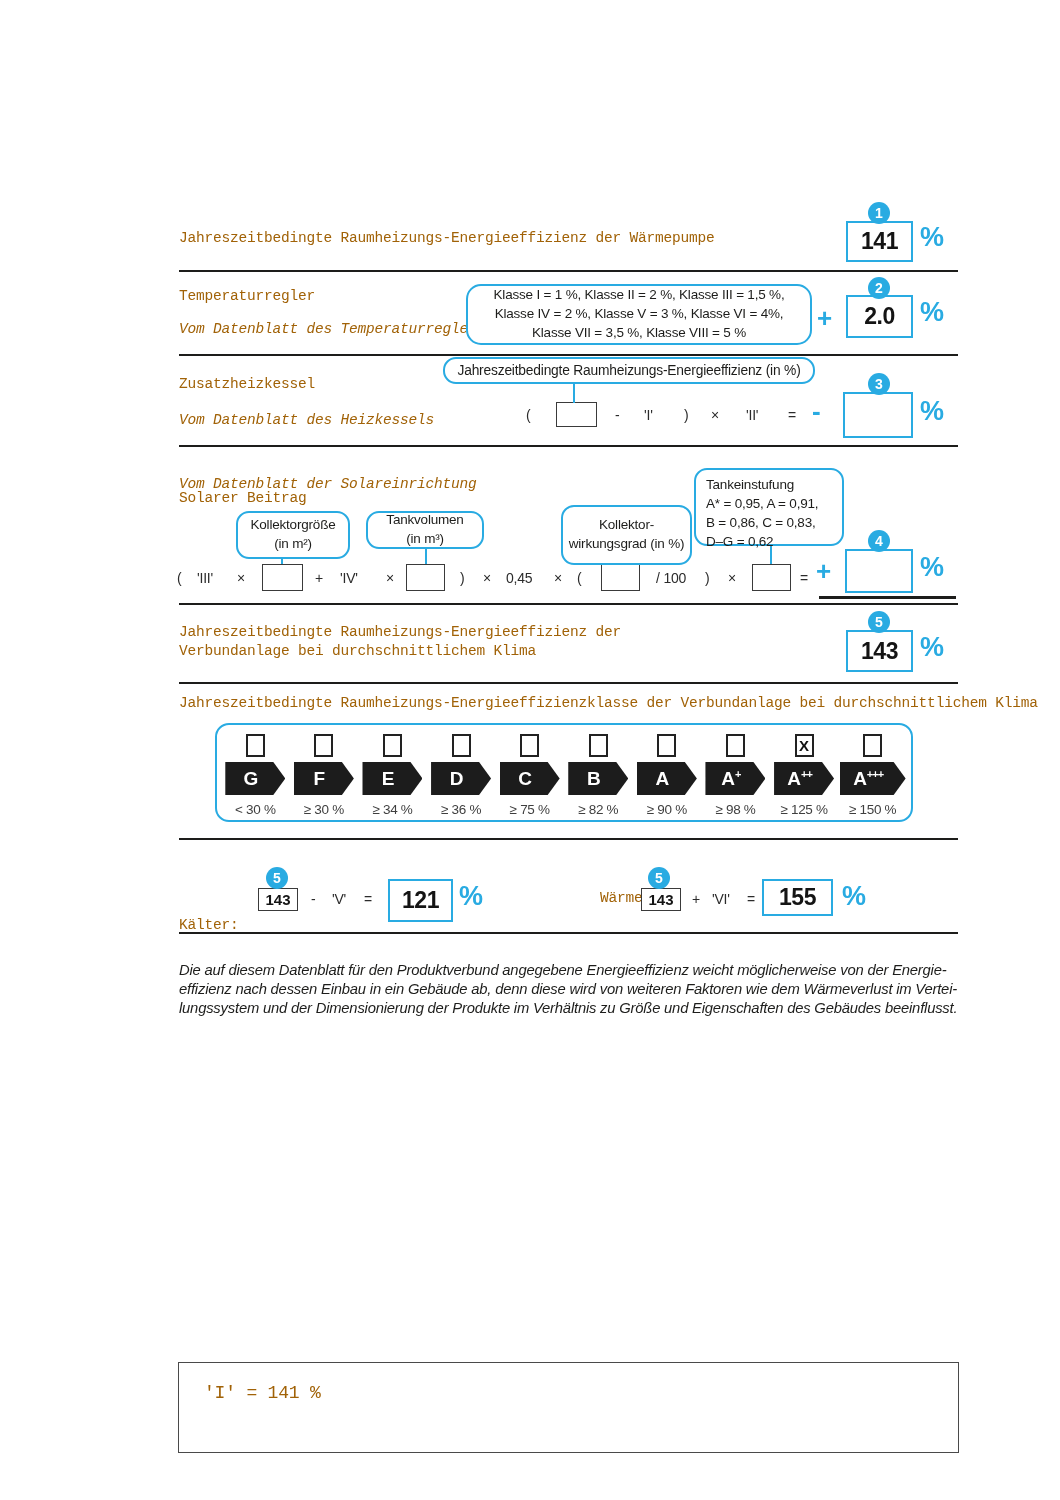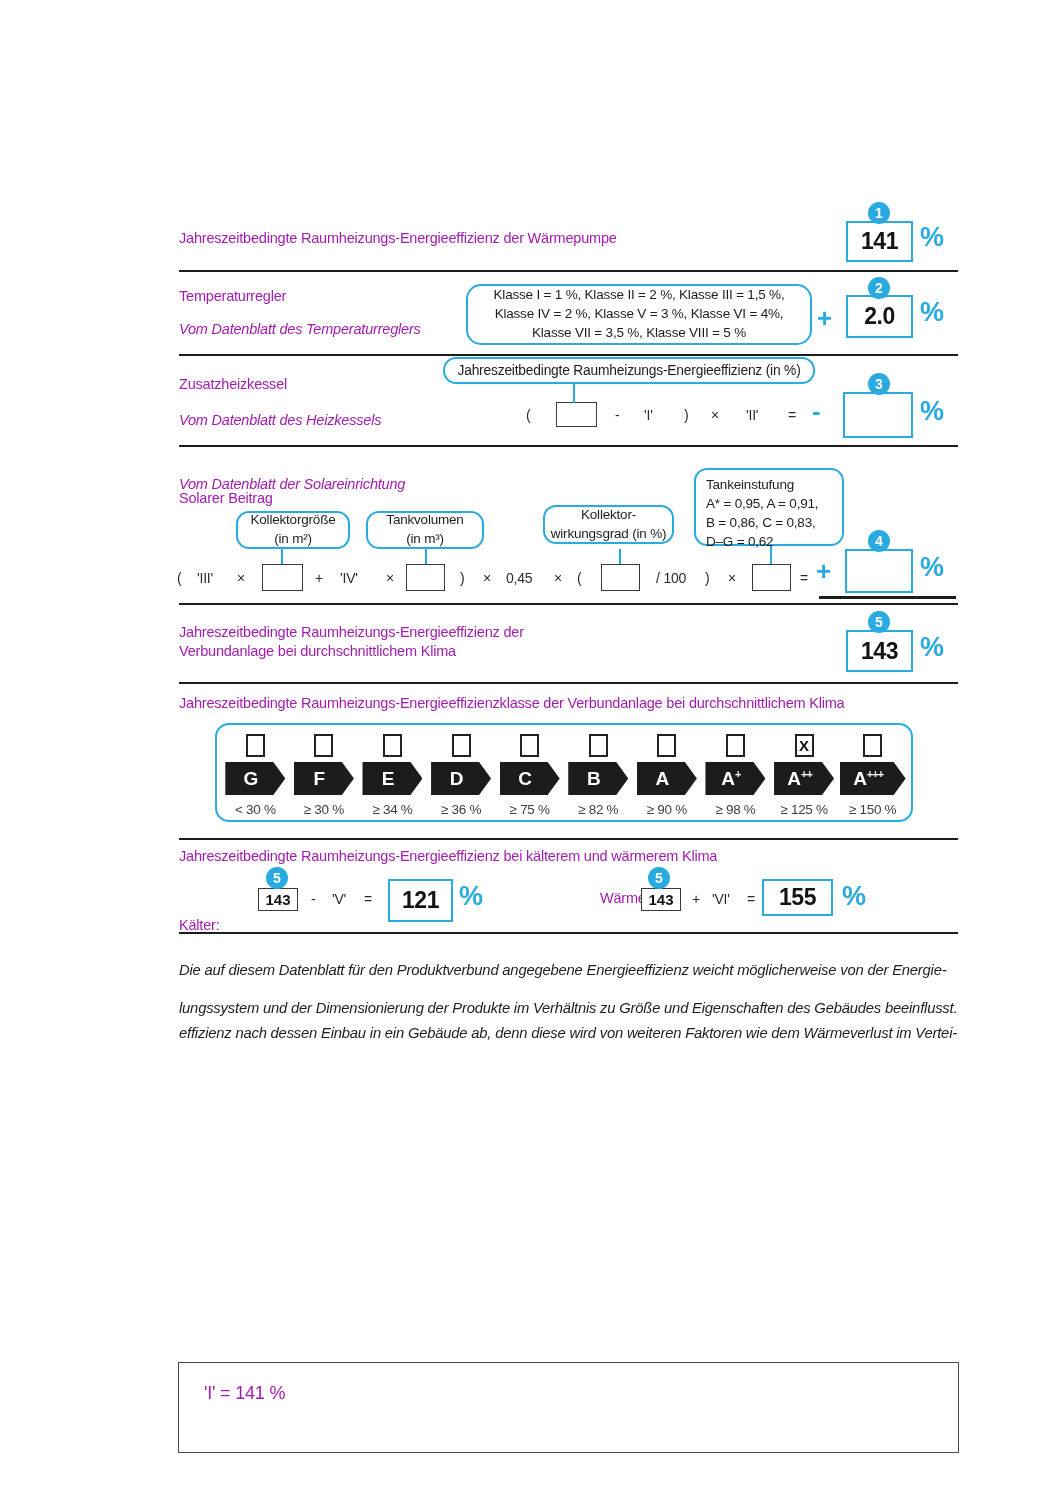--- a/index.html
+++ b/index.html
@@ -1,18 +1,18 @@
 <!DOCTYPE html>
 <html><head>
 <meta charset="utf-8">
 <style>
   html,body{margin:0;padding:0;background:#fff;}
   .page{position:relative;width:1060px;height:1500px;background:#ffffff;
         font-family:"Liberation Sans","DejaVu Sans",sans-serif;color:#1d1d1b;overflow:hidden;}
-  .lbl{position:absolute;font-size:14.5px;letter-spacing:-0.2px;white-space:nowrap;color:#a21caf;}
+  .lbl{position:absolute;font-size:14.5px;letter-spacing:-0.2px;white-space:nowrap;color:#a16207;font-family:Liberation Mono, monospace;}
   .sub{font-style:italic;}
   .rule{position:absolute;left:179px;width:779px;height:2px;background:#1d1d1b;}
   .vbox{position:absolute;border:2px solid #29ABE2;background:#fff;display:flex;align-items:center;
         justify-content:center;font-weight:bold;font-size:23px;letter-spacing:-0.5px;color:#141414;box-sizing:border-box;}
   .badge{position:absolute;width:22px;height:22px;border-radius:50%;background:#29ABE2;color:#fff;
         font-weight:bold;font-size:14px;display:flex;align-items:center;justify-content:center;z-index:3;}
   .pct{position:absolute;color:#29ABE2;font-weight:bold;font-size:27px;letter-spacing:-0.5px;}
   .callout{position:absolute;border:2px solid #29ABE2;border-radius:13px;background:#fff;display:flex;
         flex-direction:column;align-items:center;justify-content:center;font-size:13.5px;
         letter-spacing:-0.2px;line-height:1.4;text-align:center;color:#1d1d1b;box-sizing:border-box;z-index:2;}
@@ -77,29 +77,29 @@
   <div class="tok" style="left:788px;top:407px;">=</div>
   <div class="sign" style="left:812px;top:398px;">-</div>
   <div class="vbox" style="left:843px;top:392px;width:70px;height:46px;"></div>
   <div class="badge" style="left:868px;top:373px;">3</div>
   <div class="pct" style="left:920px;top:396px;">%</div>
   <div class="rule" style="top:445px;"></div>
 
   <div class="lbl" style="left:179px;top:458px;margin-top:32px;">Solarer Beitrag</div>
   <div class="lbl sub" style="left:179px;top:476px;">Vom Datenblatt der Solareinrichtung</div>
 
-  <div class="callout" style="left:236px;top:511px;width:114px;height:38px;">
+  <div class="callout" style="left:236px;top:511px;width:114px;height:48px;">
     <div>Kollektorgröße</div>
     <div>(in m²)</div>
   </div>
   <div class="callout" style="left:366px;top:511px;width:118px;height:38px;">
     <div>Tankvolumen</div>
     <div>(in m³)</div>
   </div>
-  <div class="callout" style="left:543px;top:505px;width:131px;height:39px;">
+  <div class="callout" style="left:561px;top:505px;width:131px;height:60px;">
     <div>Kollektor-</div>
     <div>wirkungsgrad (in %)</div>
   </div>
   <div class="callout left" style="left:694px;top:468px;width:150px;height:78px;">
     <div>Tankeinstufung</div>
     <div>A* = 0,95, A = 0,91,</div>
     <div>B = 0,86, C = 0,83,</div>
     <div>D–G = 0,62</div>
   </div>
 
@@ -242,21 +242,20 @@
         <span class="eb-arrow" style="width:66px;">
             <span>A</span>
             <sup>+++</sup>
           </span>
         <span class="eb-th">≥ 150 %</span>
       </div>
     </div>
   </div>
   <div class="rule" style="top:838px;"></div>
 
-  <div class="lbl" style="left:179px;top:848px;">Jahreszeitbedingte Raumheizungs-Energieeffizienz bei kälterem und wärmerem Klima</div>
 
   <div class="lbl" style="left:179px;top:890px;margin-top:27px;">Kälter:</div>
   <div class="badge" style="left:266px;top:867px;">5</div>
   <div class="vnum" style="left:258px;top:888px;width:40px;height:23px;">143</div>
   <div class="tok" style="left:311px;top:891px;">-</div>
   <div class="tok" style="left:332px;top:891px;">'V'</div>
   <div class="tok" style="left:364px;top:891px;">=</div>
   <div class="vbox" style="left:388px;top:879px;width:65px;height:43px;">121</div>
   <div class="pct" style="left:459px;top:881px;">%</div>
 
@@ -264,19 +263,19 @@
   <div class="badge" style="left:648px;top:867px;">5</div>
   <div class="vnum" style="left:641px;top:888px;width:40px;height:23px;">143</div>
   <div class="tok" style="left:692px;top:891px;">+</div>
   <div class="tok" style="left:712px;top:891px;">'VI'</div>
   <div class="tok" style="left:747px;top:891px;">=</div>
   <div class="vbox" style="left:762px;top:879px;width:71px;height:37px;">155</div>
   <div class="pct" style="left:842px;top:881px;">%</div>
   <div class="rule" style="top:932px;"></div>
 
   <div class="note-line" style="top:962px;">Die auf diesem Datenblatt für den Produktverbund angegebene Energieeffizienz weicht möglicherweise von der Energie-</div>
-  <div class="note-line" style="top:981px;margin-top:44px;">effizienz nach dessen Einbau in ein Gebäude ab, denn diese wird von weiteren Faktoren wie dem Wärmeverlust im Vertei-</div>
+  <div class="note-line" style="top:981px;">effizienz nach dessen Einbau in ein Gebäude ab, denn diese wird von weiteren Faktoren wie dem Wärmeverlust im Vertei-</div>
   <div class="note-line" style="top:1000px;">lungssystem und der Dimensionierung der Produkte im Verhältnis zu Größe und Eigenschaften des Gebäudes beeinflusst.</div>
 
   <div class="fbox"></div>
   <div class="lbl" style="left:204px;top:1383px;font-size:18px;">'I' = 141 %</div>
 
 </div>
 
 </body></html>

